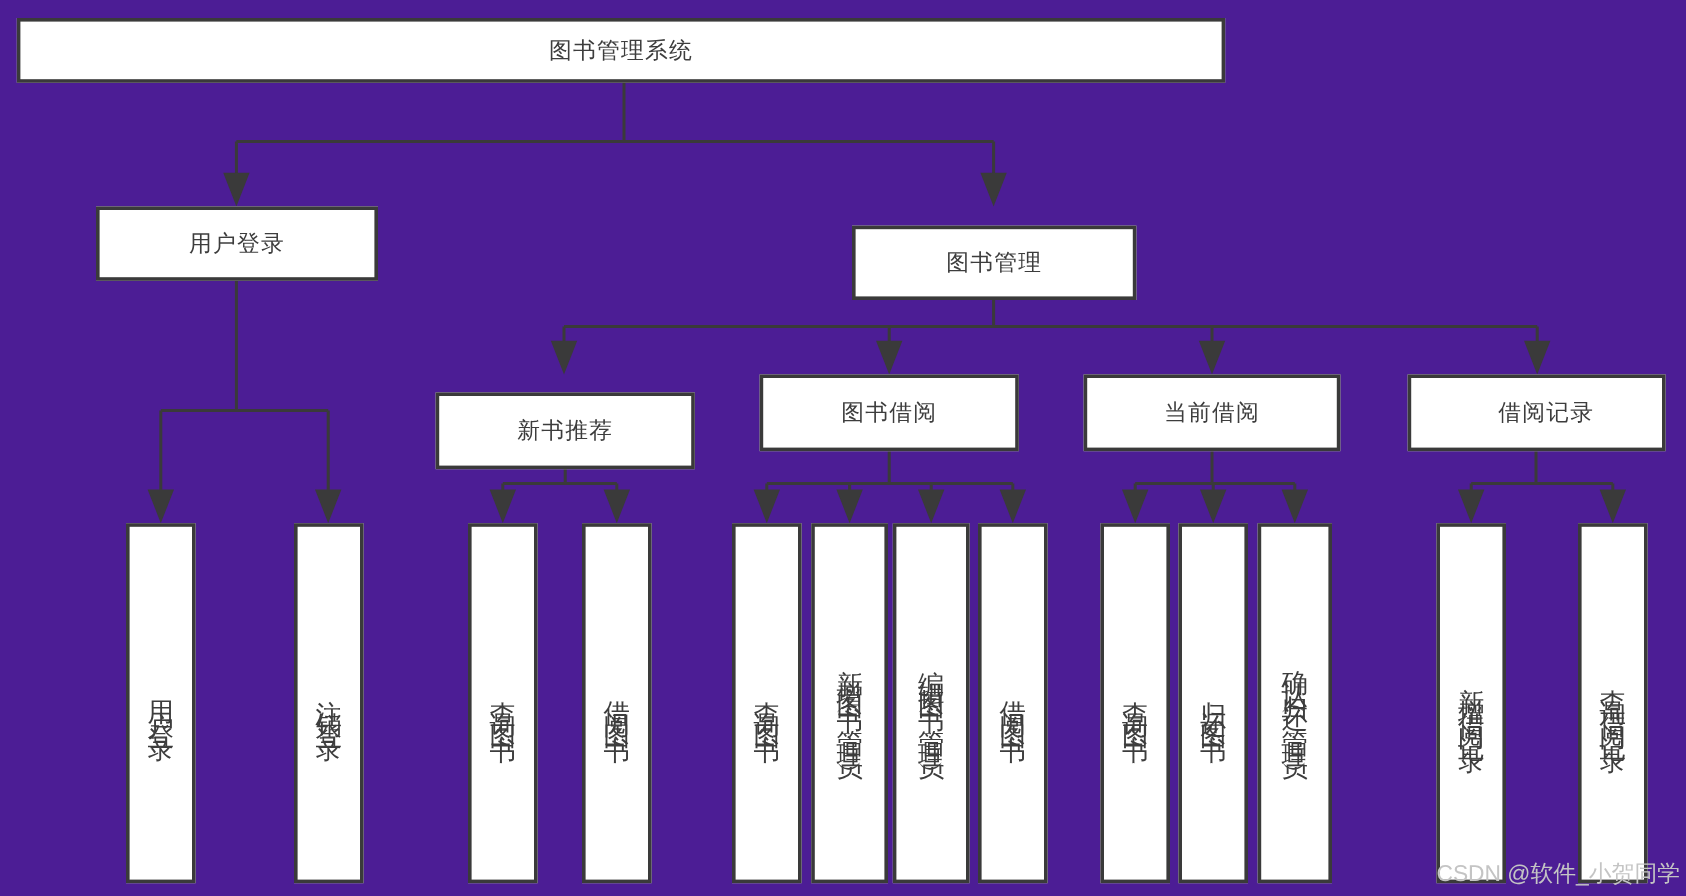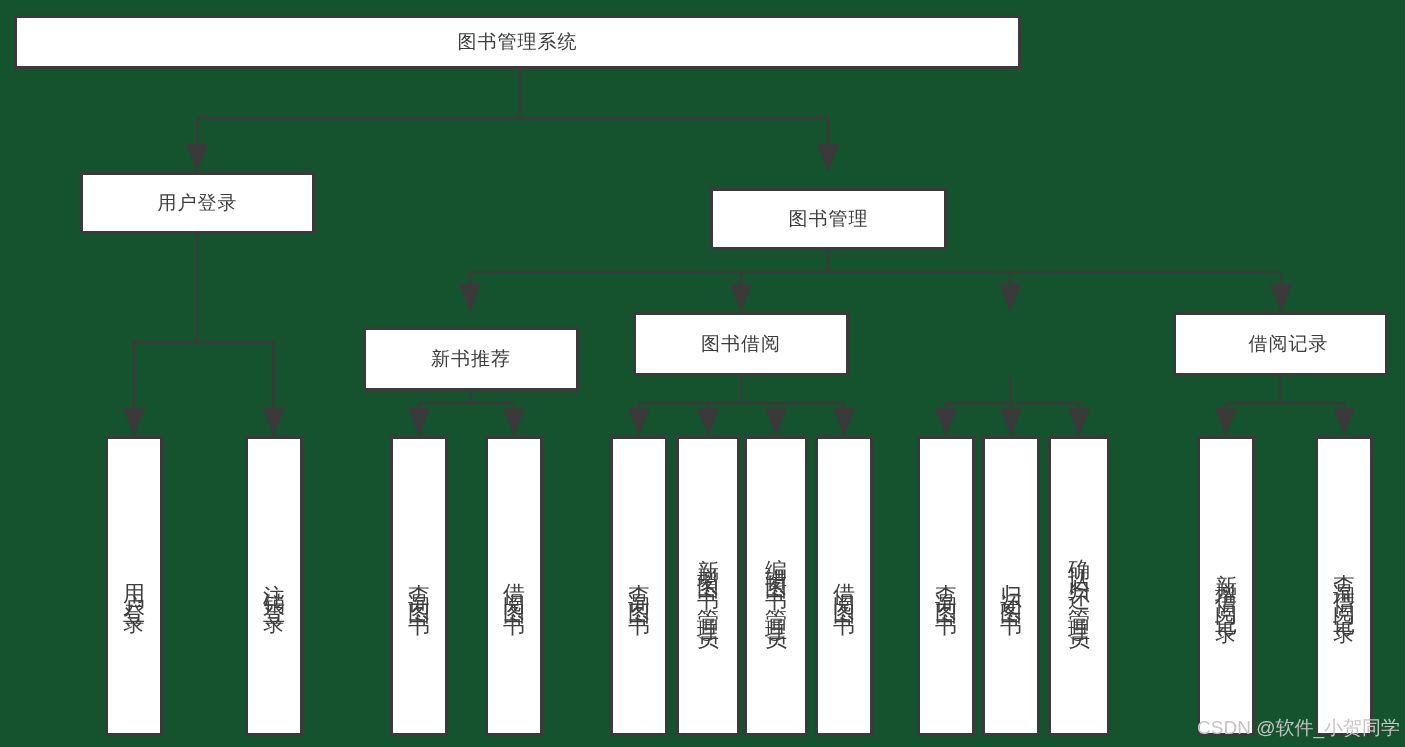--- a/index.html
+++ b/index.html
@@ -1,17 +1,17 @@
 <!DOCTYPE html>
 <html><head>
 <meta charset="utf-8">
 <style>
   html,body{margin:0;padding:0;background:#ffffff;}
   .canvas{
-    position:relative;width:1405px;height:747px;background:#14532d;
+    position:relative;width:1405px;height:747px;background:#4c1d95;
     font-family:"Liberation Sans","DejaVu Sans",sans-serif;overflow:hidden;
   }
   .wires{position:absolute;left:0;top:0;width:1405px;height:747px;}
   .node{
     position:absolute;box-sizing:border-box;border:3px solid #3a3a3a;background:#ffffff;
     display:flex;align-items:center;justify-content:center;
     color:#3d3d3d;font-size:19px;letter-spacing:1px;
   }
   .vnode{
     position:absolute;box-sizing:border-box;border:3px solid #3a3a3a;background:#ffffff;
@@ -82,20 +82,23 @@
   <div class="node" style="left:710px;top:172px;width:237px;height:62px;margin-top:16px;">
     <span>图书管理</span>
   </div>
 
   <div class="node" style="left:363px;top:327px;width:216px;height:64px;">
     <span>新书推荐</span>
   </div>
   <div class="node" style="left:633px;top:312px;width:216px;height:64px;">
     <span>图书借阅</span>
   </div>
+  <div class="node" style="left:903px;top:312px;width:214px;height:64px;">
+    <span>当前借阅</span>
+  </div>
   <div class="node" style="left:1173px;top:312px;width:215px;height:64px;padding-left:16px;">
     <span>借阅记录</span>
   </div>
 
   <div class="vnode" style="left:105px;top:436px;width:58px;height:300px;">
     <span class="vlabel">用户登录</span>
   </div>
   <div class="vnode" style="left:245px;top:436px;width:58px;height:300px;">
     <span class="vlabel">注销登录</span>
   </div>

